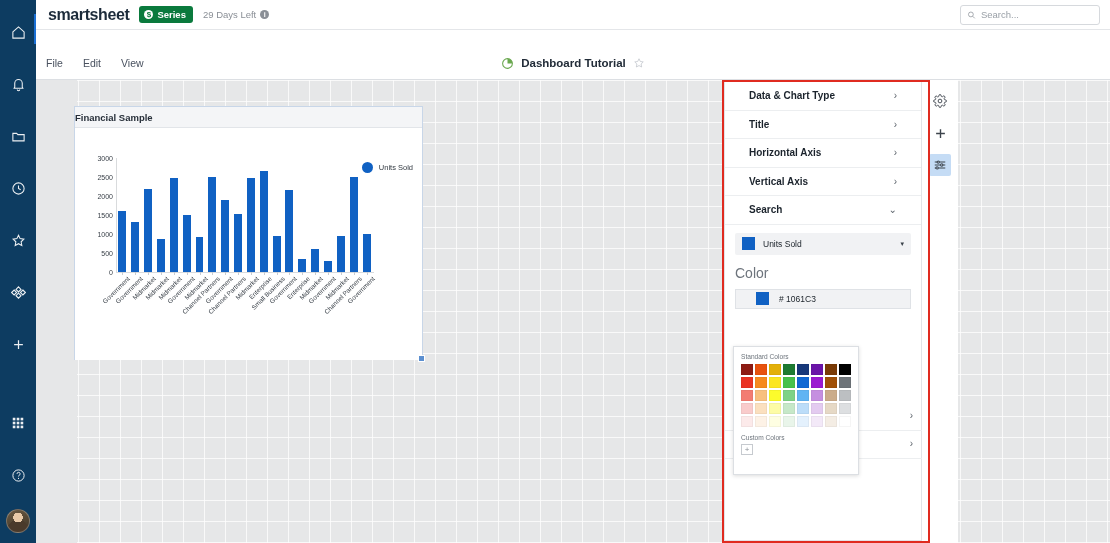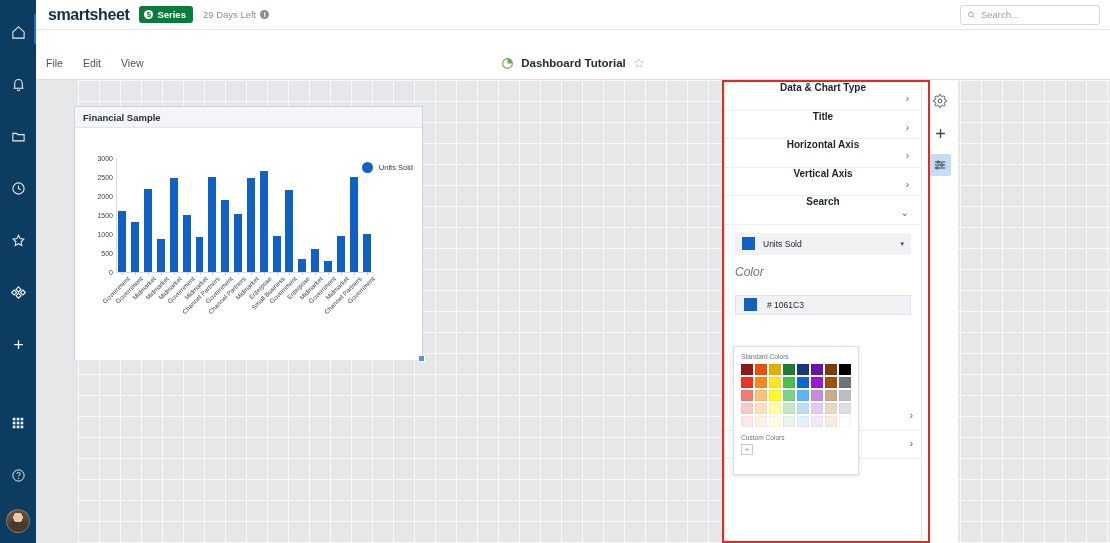--- a/index.html
+++ b/index.html
@@ -104,21 +104,21 @@
   }
   .canvas-left-strip { position: absolute; left: 0; top: 0; width: 41px; height: 463px; background: #e6e7e8; }
 
   
   .widget {
     position: absolute; left: 38px; top: 26px; width: 349px; height: 254px;
     background: #fff; border: 1px solid #c8d6e8;
   }
   .widget-head {
     height: 21px; background: #f4f5f7; border-bottom: 1px solid #e2e5e9;
-    display: flex; align-items: center; padding-left: 8px;
+    display: flex; align-items: center; 
   }
   .widget-title { font-size: 9.5px; font-weight: 700; color: #272f39; }
   .widget-body { position: relative; width: 100%; height: 232px; background: #fff; }
   .resize-handle {
     position: absolute; right: -3px; bottom: -3px; width: 7px; height: 7px;
     background: #5b8fd0; border: 1px solid #fff;
   }
 
   
   .chart { position: absolute; left: 0; top: 0; width: 349px; height: 232px; }
@@ -157,38 +157,38 @@
   .panel-head {
     height: 32px; display: flex; align-items: center; padding: 0 10px; gap: 8px;
     border-bottom: 1px solid #eceef0;
   }
   .panel-title { font-size: 12.5px; font-weight: 700; color: #1b232c; }
   .panel-head-icons { margin-left: auto; display: flex; align-items: center; gap: 9px; color: #2b333c; }
   .vdiv { width: 1px; height: 14px; background: #d9dce0; }
   .kebab { font-size: 12px; line-height: 1; cursor: pointer; letter-spacing: 0; }
 
   .section {
-    height: 28.5px; display: flex; align-items: center; padding: 0 12px;
-    border-bottom: 1px solid #eceef0; cursor: pointer; flex-direction: column;
+    height: 28.5px; display: flex; align-items: center; padding: 0 24px;
+    border-bottom: 1px solid #eceef0; cursor: pointer;
   }
   .section-label { font-size: 10px; font-weight: 700; color: #1b232c; }
   .chev { margin-left: auto; color: #5d646c; font-size: 10px; }
 
   .series-select {
     margin: 8px 10px 0; height: 22px; background: #f1f2f4; border-radius: 2px;
     display: flex; align-items: center; padding: 0 7px; gap: 8px; cursor: pointer;
   }
   .swatch-sm { width: 13px; height: 13px; background: #1061C3; }
   .series-name { font-size: 8.5px; color: #21282f; }
   .caret { margin-left: auto; font-size: 7px; color: #3a4149; }
 
-  .color-label { margin: 10px 0 16px 10px; font-size: 12px; color: #6d747c; font-style: italic; }
+  .color-label { margin: 10px 0 8px 10px; font-size: 14px; color: #6d747c; }
   .color-input {
     margin: 0 10px; height: 20px; background: #f1f2f4; border: 1px solid #dfe2e6;
-    display: flex; align-items: center; padding: 0 8px; gap: 10px; cursor: pointer;
+    display: flex; align-items: center; padding: 0 20px; gap: 10px; cursor: pointer;
   }
   .color-input .swatch-sm { width: 13px; height: 13px; }
   .color-hex { font-size: 8.5px; color: #21282f; }
 
   
   .palette {
     position: absolute; left: 8px; top: 264px; width: 126px; height: 129px;
     background: #fff; border: 1px solid #dcdfe3; box-shadow: 0 1px 4px rgba(0,0,0,.14);
     padding: 6px 7px; z-index: 30;
   }

